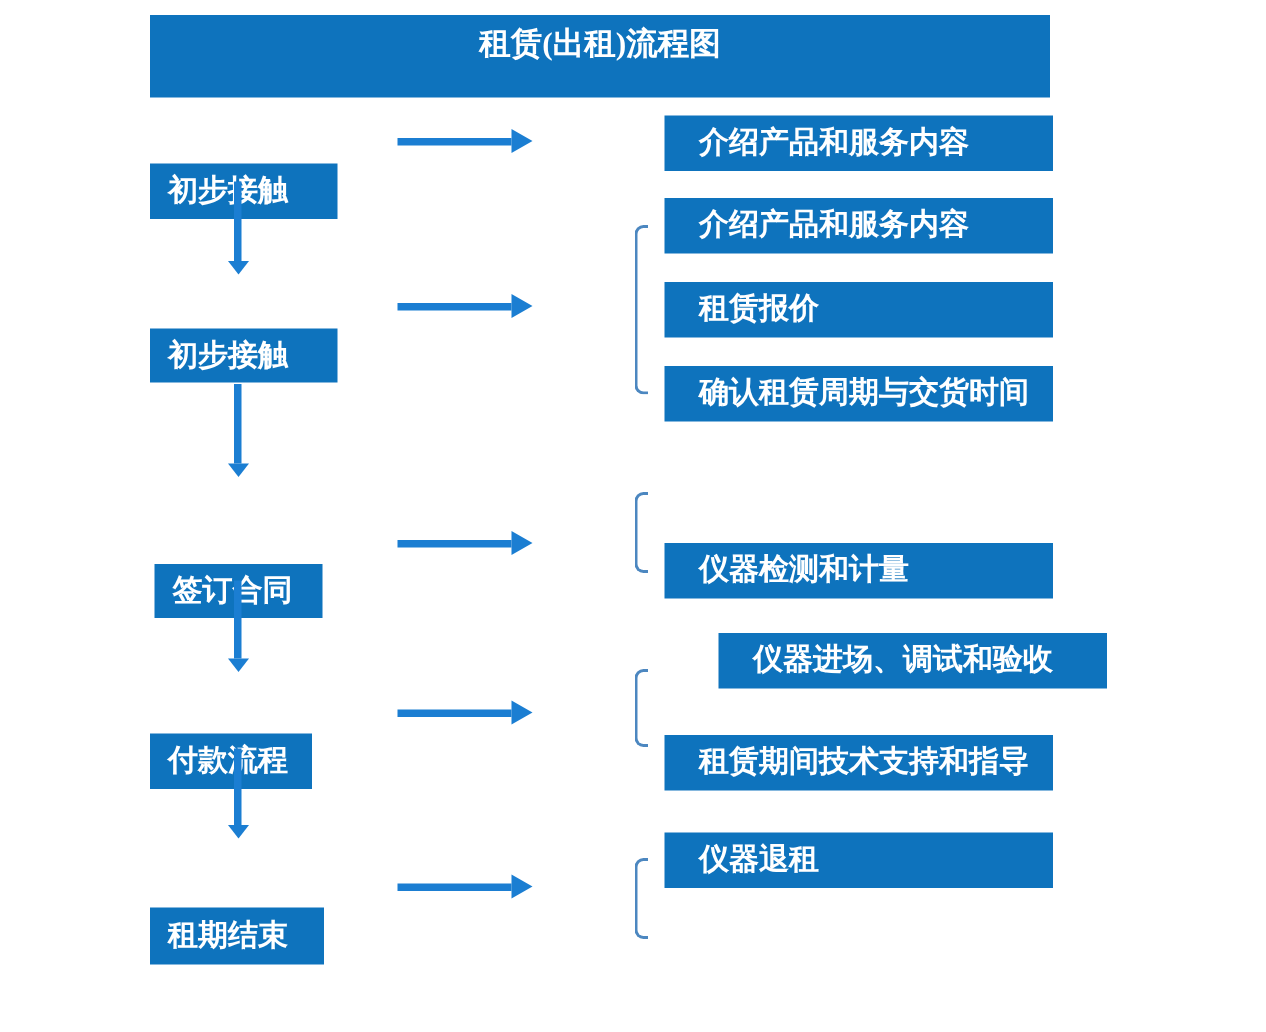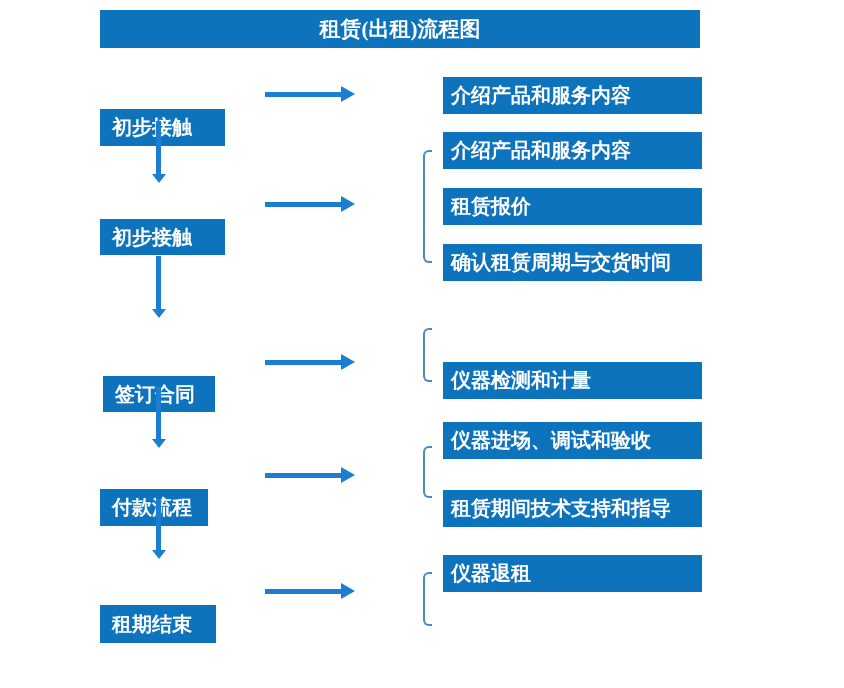--- a/index.html
+++ b/index.html
@@ -5,36 +5,36 @@
   html,body{margin:0;padding:0;background:#ffffff;}
   #canvas{
     position:relative;width:844px;height:688px;background:#ffffff;overflow:hidden;
     font-family:"Liberation Serif","DejaVu Serif",serif;
   }
   .box{
     position:absolute;background:#0e73bd;color:#ffffff;font-weight:bold;
     box-sizing:border-box;white-space:nowrap;overflow:hidden;
   }
   .title{
-    left:100px;top:10px;width:600px;height:38px;line-height:38px;
+    left:100px;top:10px;width:600px;height:55px;line-height:38px;
     text-align:center;font-size:21px;
   }
   .stage{font-size:20px;padding-left:12px;margin-top:32px;}
-  .out{left:443px;width:259px;height:37px;line-height:37px;font-size:20px;padding-left:8px;}
+  .out{left:443px;width:259px;height:37px;line-height:37px;font-size:20px;padding-left:23px;}
   
   .st0{left:100px;top:77px;width:125px;height:37px;line-height:37px;}
   .st1{left:100px;top:187px;width:125px;height:36px;line-height:36px;}
   .st2{left:103px;top:344px;width:112px;height:36px;line-height:36px;}
   .st3{left:100px;top:457px;width:108px;height:37px;line-height:37px;}
   .st4{left:100px;top:573px;width:116px;height:38px;line-height:38px;}
   
   .o0a{top:77px;}
   .o1a{top:132px;} .o1b{top:188px;} .o1c{top:244px;}
   .o2a{top:311px;} .o2b{top:362px;}
-  .o3a{top:422px;} .o3b{top:490px;}
+  .o3a{top:422px;margin-left:36px;} .o3b{top:490px;}
   .o4a{top:555px;} .o4b{top:607px;}
   
   .harrow{position:absolute;left:265px;width:76px;height:5px;background:#1b7ed2;}
   .harrow::after{
     content:"";position:absolute;right:-14px;top:-6px;width:0;height:0;
     border-left:14px solid #1b7ed2;border-top:8.5px solid transparent;border-bottom:8.5px solid transparent;
   }
   .h0{top:92px;} .h1{top:202px;} .h2{top:360px;} .h3{top:473px;} .h4{top:589px;}
   
   .varrow{position:absolute;left:156px;width:5px;background:#1b7ed2;}

